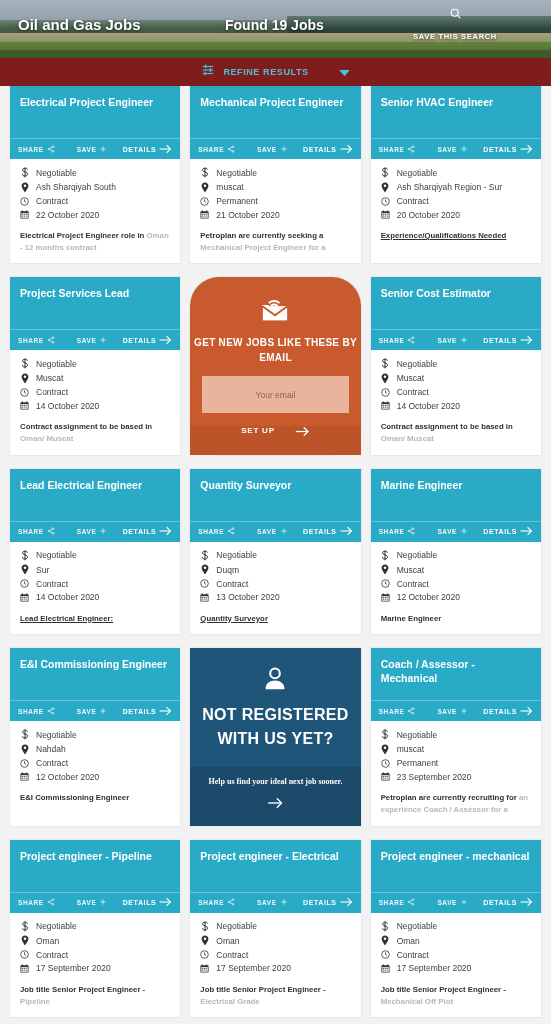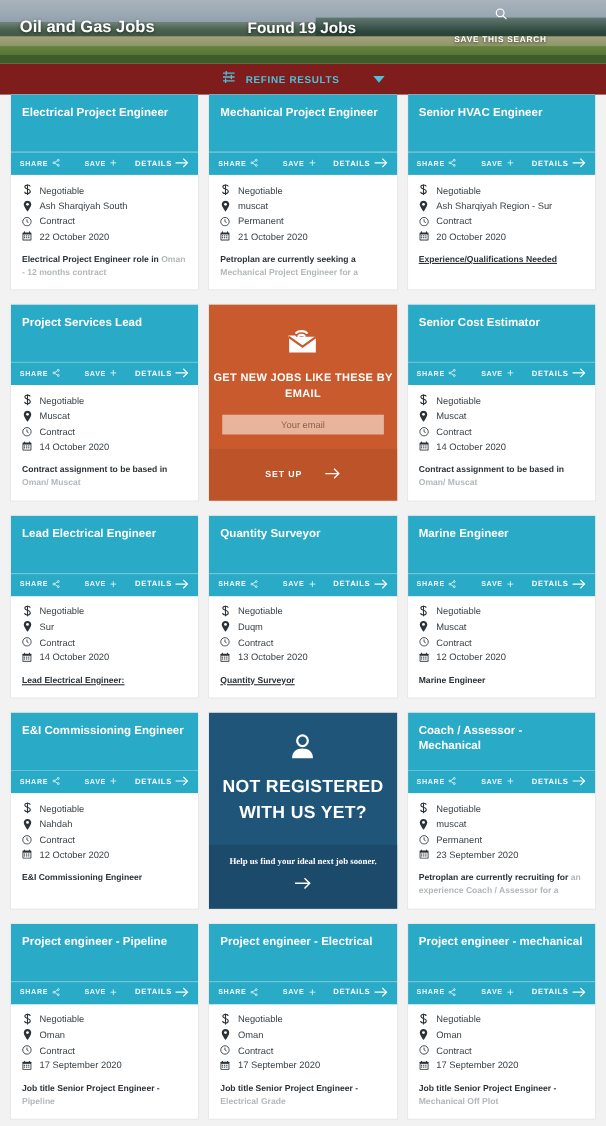--- a/index.html
+++ b/index.html
@@ -178,49 +178,50 @@
   .excerpt .fade { color: #b3b8bb; font-weight: bold; }
   .excerpt.link { text-decoration: underline; }
 
   
   .promo-email {
     background: #c85a2d;
     display: flex;
     flex-direction: column;
     align-items: center;
     padding-top: 20px;
+    border-radius: 29px;
   }
   .promo-email .pe-icon { margin-bottom: 9px; }
   .promo-email .pe-title {
     color: #fff;
     font-size: 10px;
     font-weight: bold;
     text-align: center;
     line-height: 1.45;
     letter-spacing: 0.3px;
   }
   .promo-email .pe-input {
     margin-top: 11px;
     width: calc(100% - 24px);
-    height: 18px;
+    height: 37px;
     background: #e8b49b;
     border: none;
     text-align: center;
     font-family: "Liberation Sans", sans-serif;
     font-size: 8.5px;
     color: #8a6250;
   }
   .promo-email .pe-input::placeholder { color: #8a6250; }
   .promo-email .pe-setup {
     margin-top: 13px;
     width: 100%;
     flex: 1;
     background: #bd5329;
     display: flex;
-    align-items: center;
+    align-items: flex-start;
     justify-content: center;
     gap: 20px;
     color: #fff;
     font-size: 8px;
     font-weight: bold;
     letter-spacing: 0.8px;
   }
 
   
   .promo-reg {

